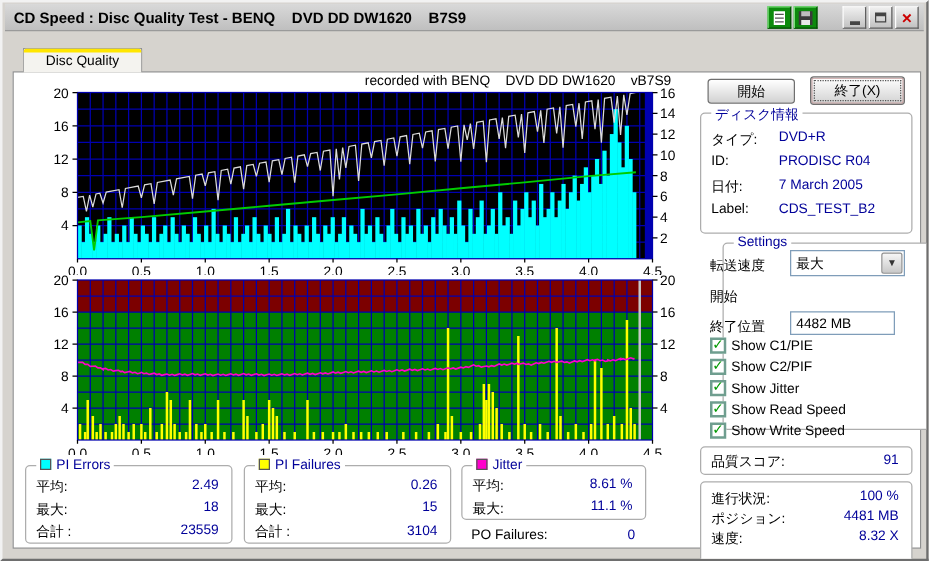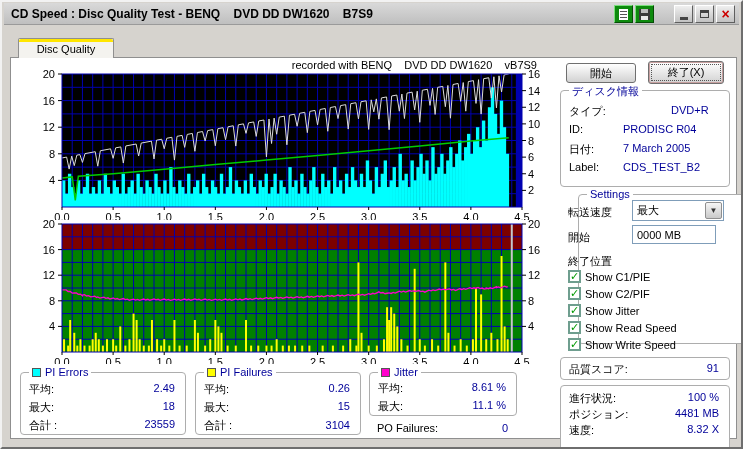--- a/index.html
+++ b/index.html
@@ -567,42 +567,42 @@
   <div class="btn" style="left:564px;top:61px;width:70px;height:20px;">
     <span>開始</span>
   </div>
   <div class="btn default" style="left:646px;top:59px;width:76px;height:23px;">
     <span>終了(X)</span>
   </div>
 
   <div class="groupbox" style="left:558px;top:88px;width:170px;height:97px;padding-left:11px;">
     <span class="gtitle">ディスク情報</span>
     <div class="row" style="left:8px;top:13px;">タイプ:</div>
-    <div class="row val" style="left:62px;top:13px;margin-left:48px;">DVD+R</div>
+    <div class="row val" style="left:62px;top:13px;">DVD+R</div>
     <div class="row" style="left:8px;top:32px;">ID:</div>
     <div class="row val" style="left:62px;top:32px;">PRODISC R04</div>
     <div class="row" style="left:8px;top:51px;">日付:</div>
     <div class="row val" style="left:62px;top:51px;">7 March 2005</div>
     <div class="row" style="left:8px;top:70px;">Label:</div>
     <div class="row val" style="left:62px;top:70px;">CDS_TEST_B2</div>
   </div>
 
   <div class="groupbox" style="left:558px;top:192px;width:170px;height:150px;margin-left:18px;">
     <span class="gtitle">Settings</span>
   </div>
   <div class="row" style="left:566px;top:203px;z-index:5;">転送速度</div>
   <div class="field" style="left:630px;top:198px;width:92px;height:21px;">
     <span>最大</span>
     <div class="combo-btn">▼</div>
   </div>
   <div class="row" style="left:566px;top:228px;z-index:5;">開始</div>
-  <div class="field" style="left:630px;top:223px;width:84px;height:19px;">
-    <span>0000 MB</span>
-  </div>
   <div class="row" style="left:566px;top:252px;z-index:5;">終了位置</div>
+  <div class="field" style="left:630px;top:247px;width:84px;height:19px;">
+    <span>4482 MB</span>
+  </div>
   <div class="cb-row" style="left:566px;top:268px;">
     <span class="cb-box">✓</span>
     <span>Show C1/PIE</span>
   </div>
   <div class="cb-row" style="left:566px;top:285px;">
     <span class="cb-box">✓</span>
     <span>Show C2/PIF</span>
   </div>
   <div class="cb-row" style="left:566px;top:302px;">
     <span class="cb-box">✓</span>

